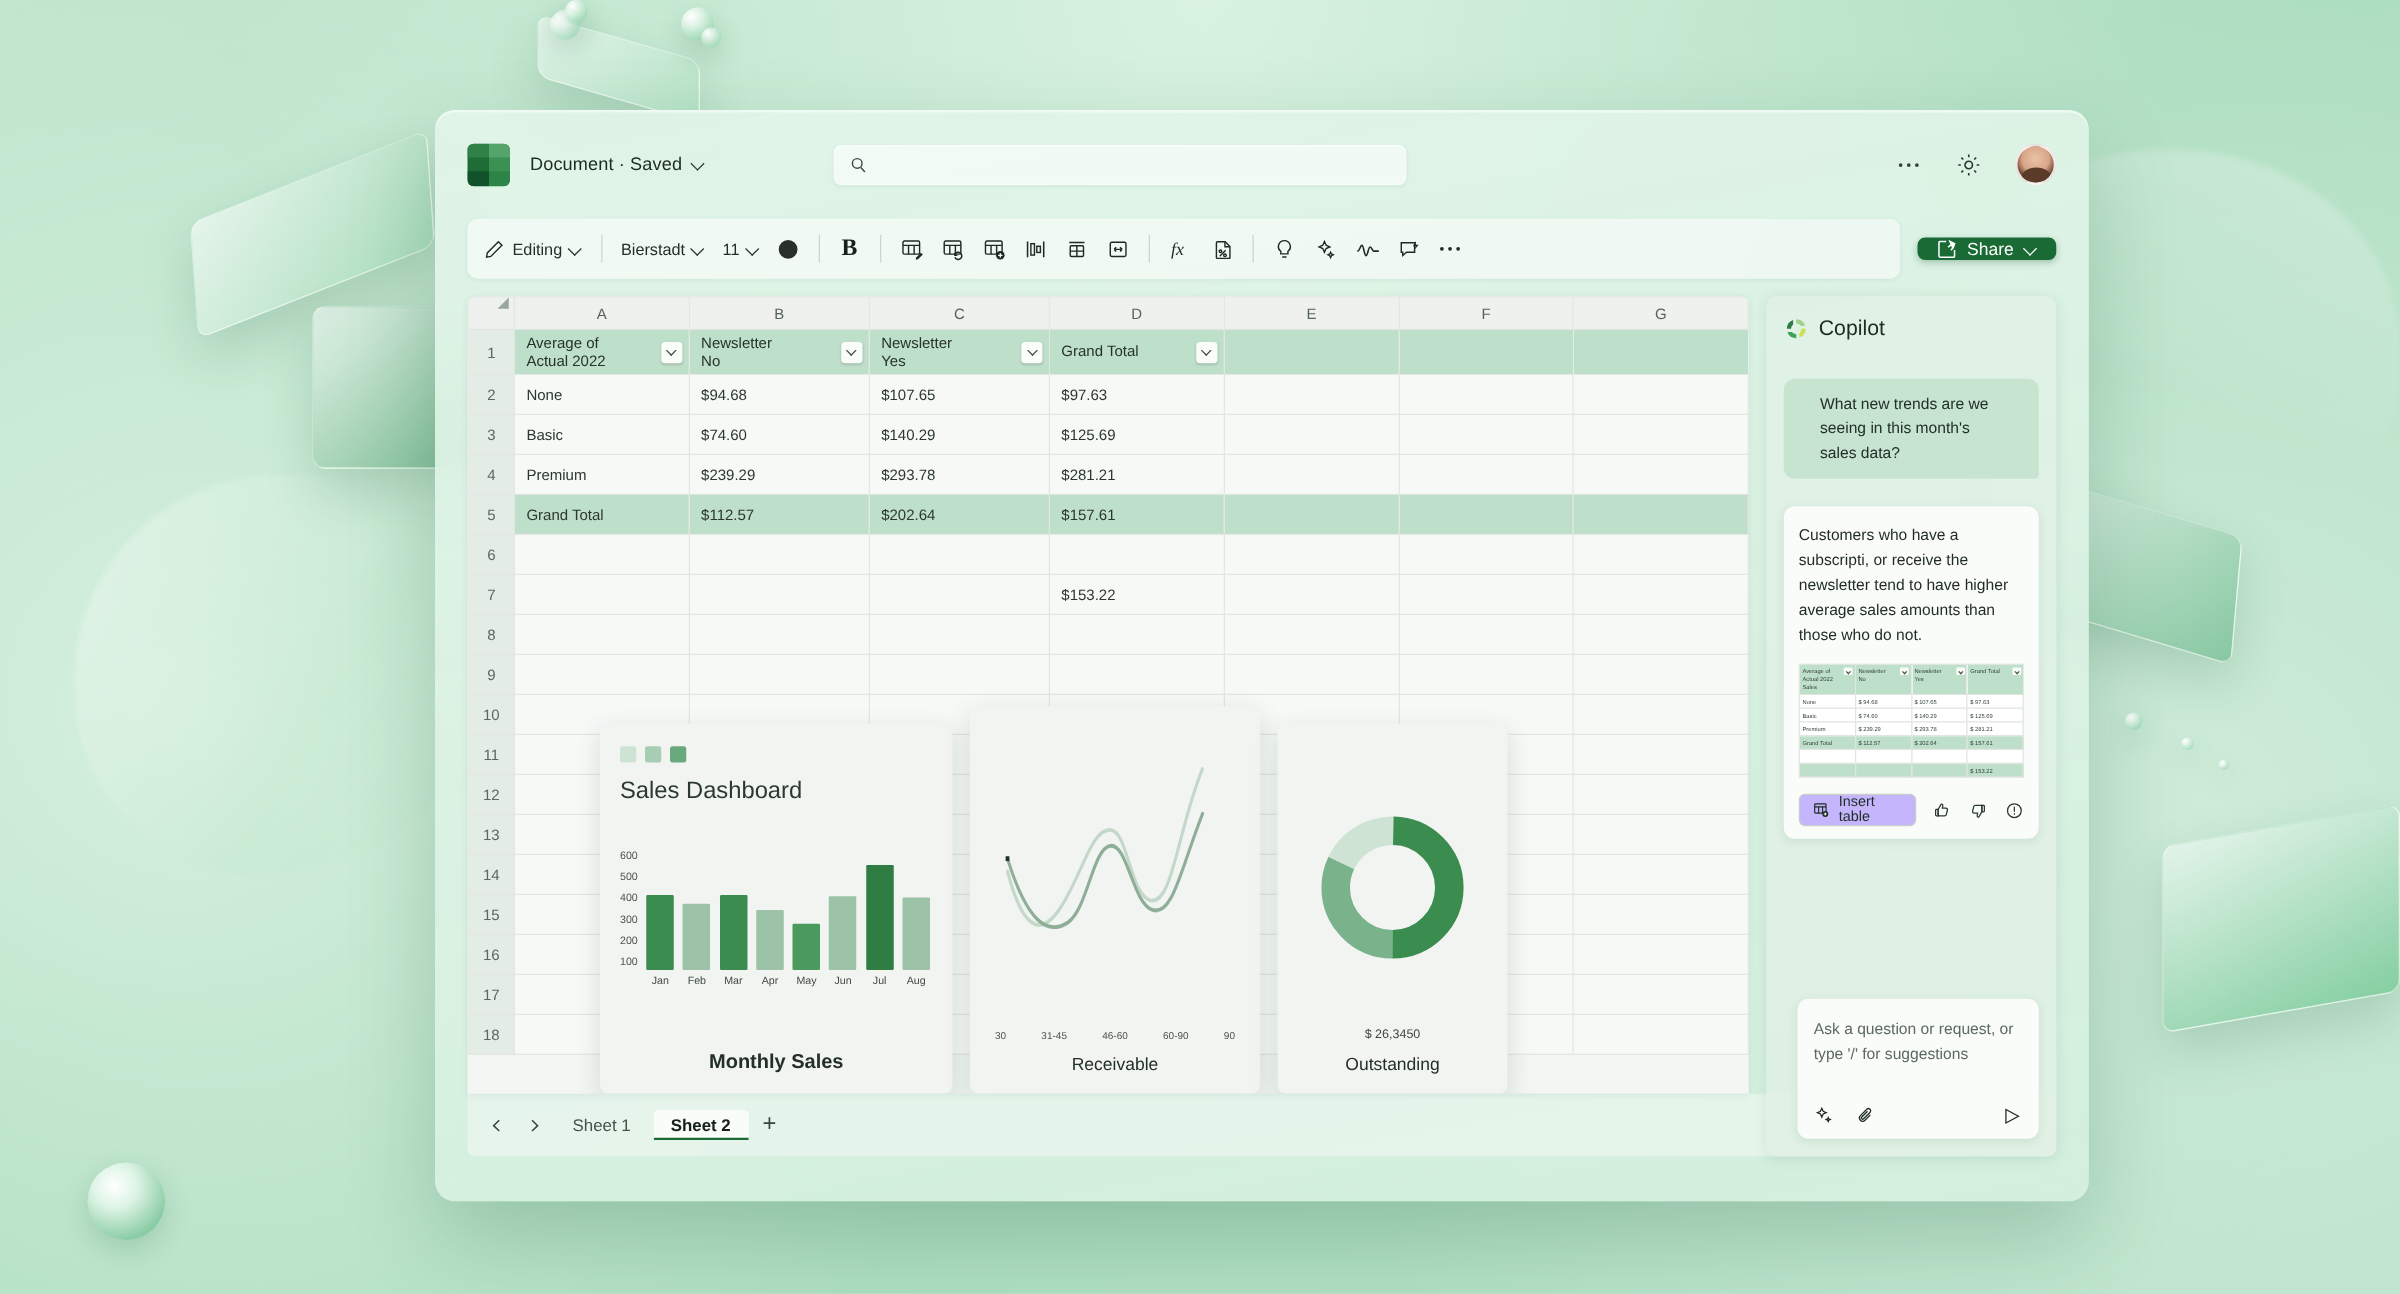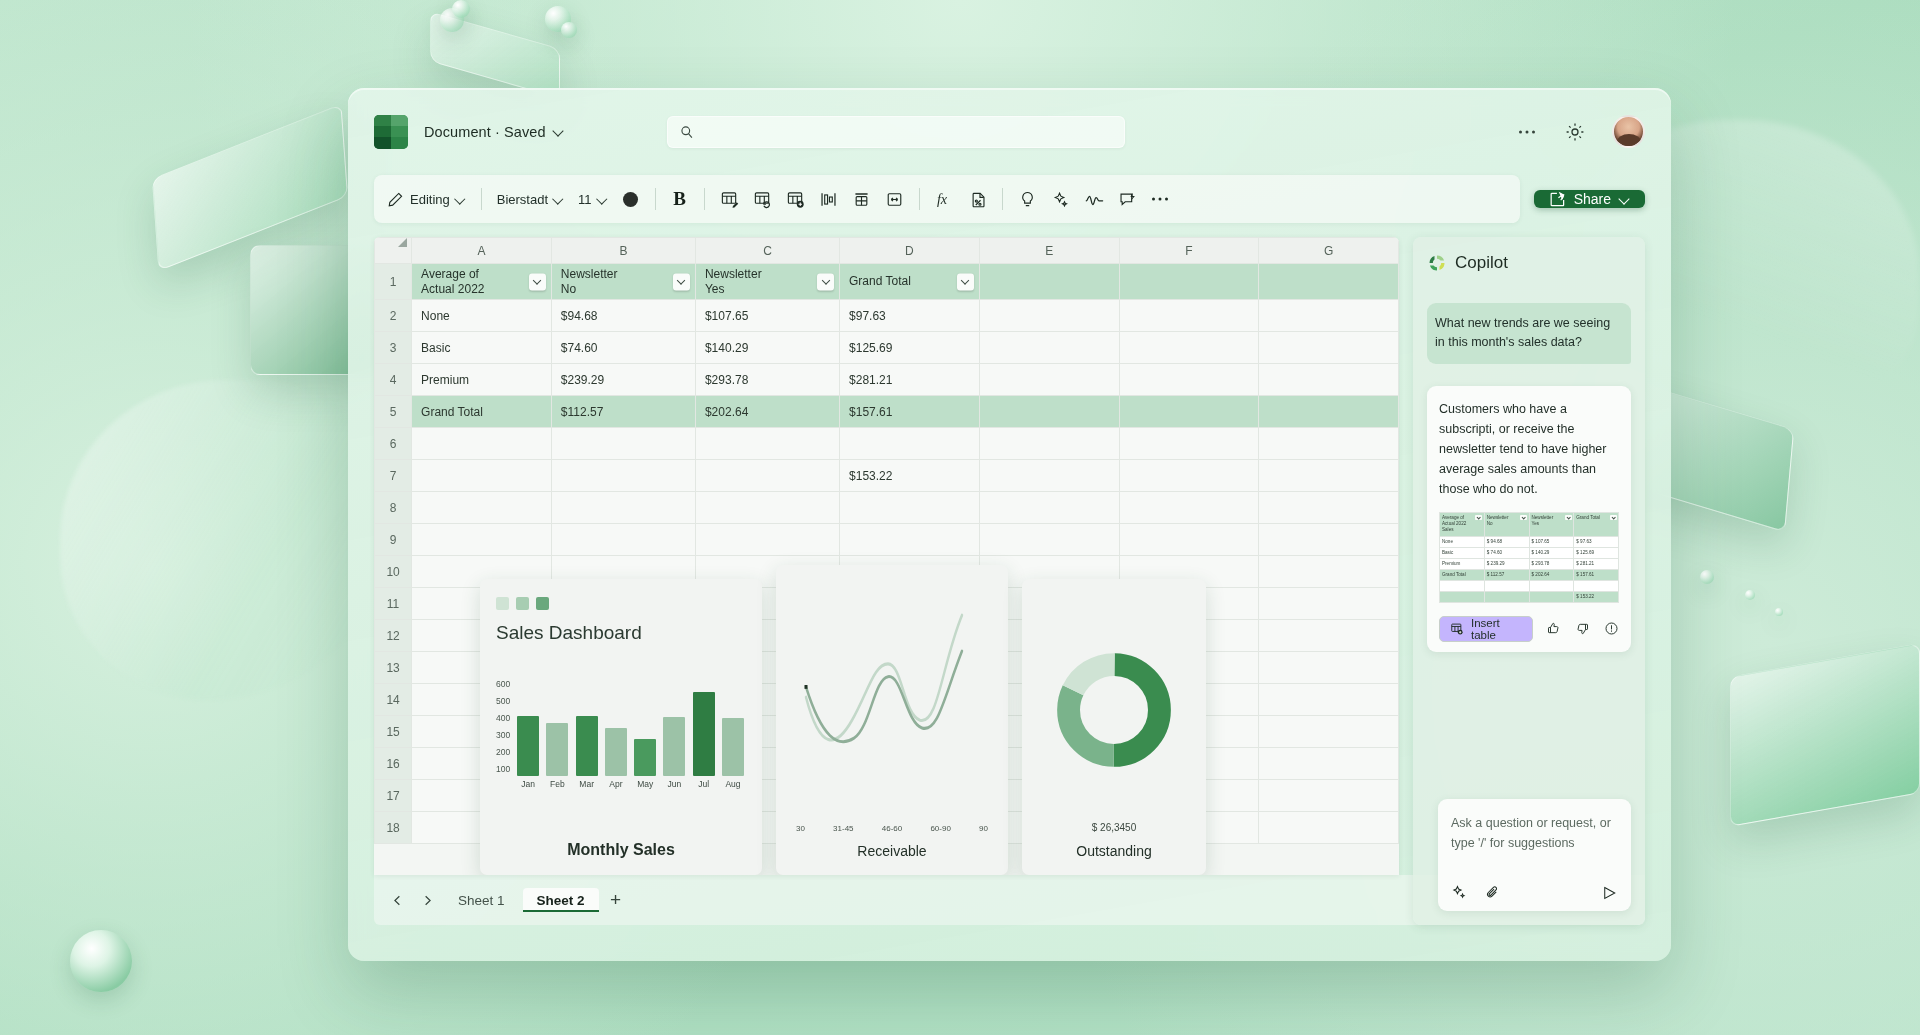--- a/index.html
+++ b/index.html
@@ -254,21 +254,21 @@
   #copilot {
     width: 232px; background: rgba(224,240,229,.88); border-radius: 8px;
     display: flex; flex-direction: column; padding: 16px 14px 14px 14px;
     box-shadow: 0 2px 10px rgba(40,90,60,.12);
     align-self: stretch; margin-bottom: -50px;
   }
   #copilot-head { display: flex; align-items: center; gap: 8px; margin-bottom: 30px; }
   #copilot-title { font-size: 17px; color: #1d2b22; }
   #user-bubble {
     background: rgba(194,226,204,.85); border-radius: 9px 9px 3px 9px;
-    padding: 11px 8px; font-size: 12.5px; line-height: 1.55; color: #22302a;
+    padding: 11px 29px; font-size: 12.5px; line-height: 1.55; color: #22302a;
     margin-bottom: 22px;
   }
   #assistant-card {
     background: #fafcfa; border-radius: 9px; padding: 13px 12px 10px 12px;
     box-shadow: 0 2px 8px rgba(40,90,60,.1);
   }
   #assistant-text { font-size: 12.5px; line-height: 1.6; color: #1f2c25; }
   .mini-table { width: 100%; border-collapse: collapse; margin-top: 13px; table-layout: fixed; }
   .mini-table td {
     border: .6px solid #dfe5e0; font-size: 4.6px; color: #324037;

